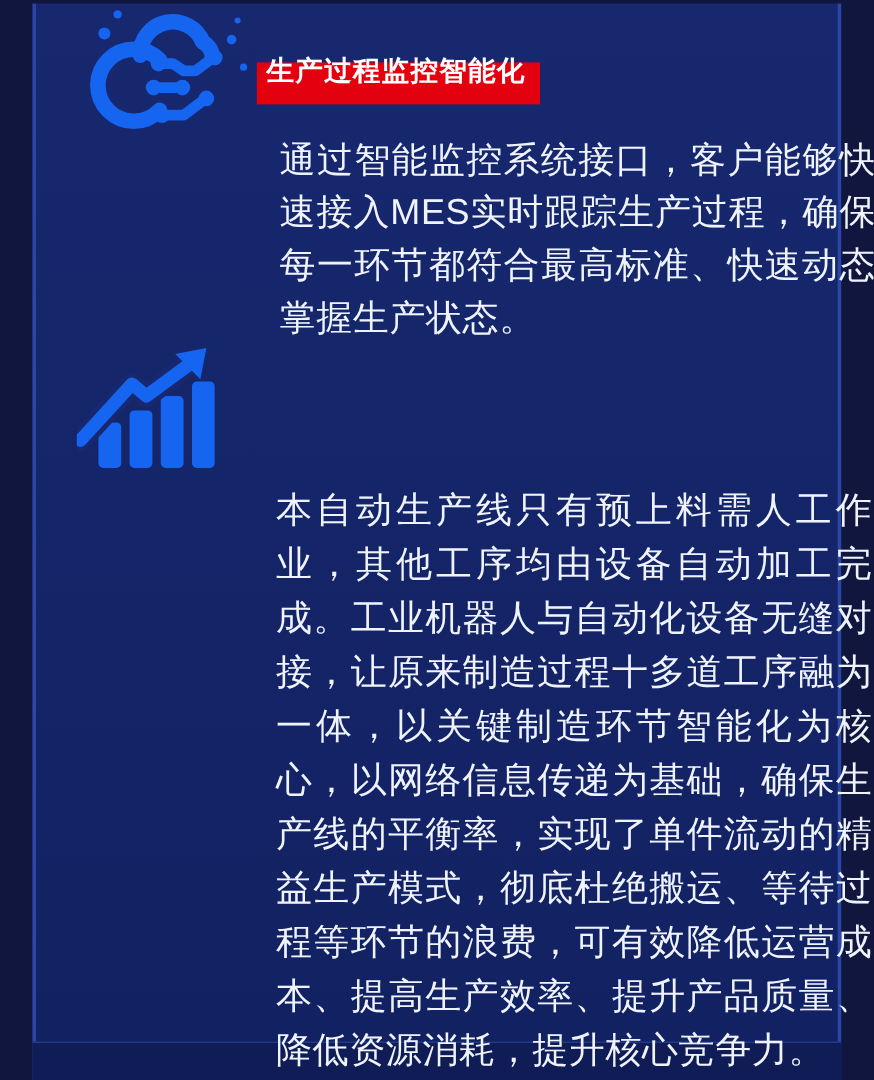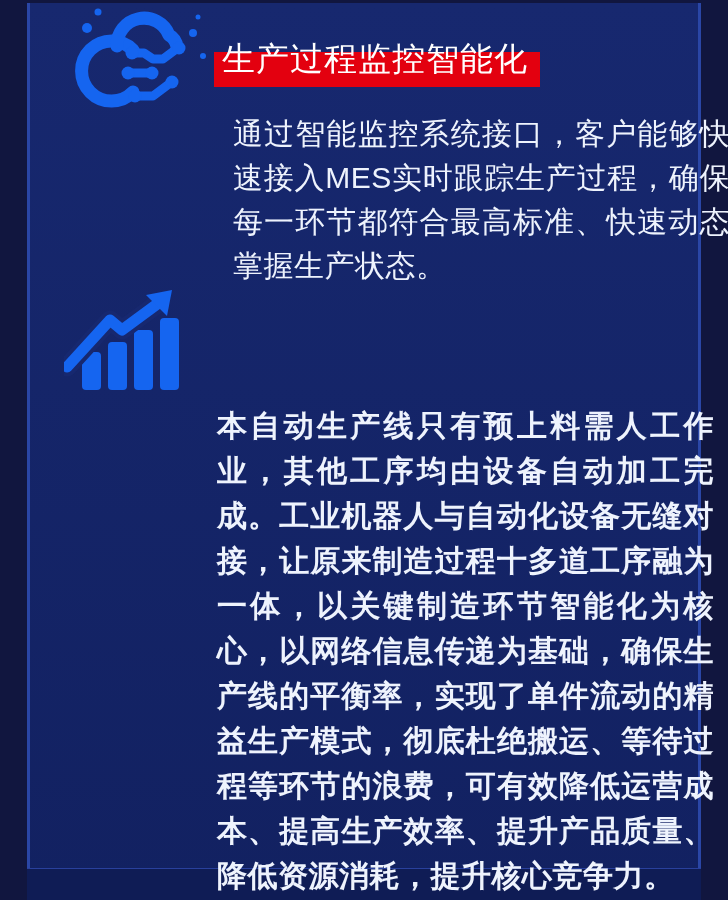--- a/index.html
+++ b/index.html
@@ -19,38 +19,38 @@
     position:absolute;left:27px;right:27px;top:868px;height:32px;
     background:var(--bottom-band-bg,#0f1c55);
     border-top:1px solid #29409c;
   }
   .icon{position:absolute;color:var(--accent-blue,#1565f0);}
   .icon svg{display:block;}
   .icon-cloud{left:57px;top:2px;width:155px;height:112px;}
   .icon-growth{left:64px;top:288px;width:115px;height:104px;}
   .heading{
     position:absolute;margin:0;z-index:2;
-    font-size:33px;font-weight:normal;line-height:40px;letter-spacing:1px;
+    font-size:23px;font-weight:bold;line-height:40px;letter-spacing:1px;
     color:var(--heading-text,#ffffff);white-space:nowrap;
   }
   .heading-1{left:222px;top:39px;}
   .heading-2{left:222px;top:324px;}
   .red-bar{
     position:absolute;left:-8px;right:-12px;top:13px;bottom:-8px;
     background:var(--highlight-red,#e3000f);z-index:0;
   }
   .heading-txt{position:relative;z-index:1;}
   .body-text{
     position:absolute;margin:16px;z-index:1;
     color:var(--body-text,#eef3fd);
     font-size:30px;line-height:44px;letter-spacing:0.5px;
     text-align:justify;
   }
   .body-1{left:217px;top:96px;width:497px;}
-  .body-2{left:201px;top:387px;width:497px;line-height:45px;font-weight:bold;}
+  .body-2{left:214px;top:387px;width:497px;line-height:45px;}
 </style>
 </head>
 <body>
 
 <div class="page">
   <div class="panel"></div>
   <div class="bottom-band"></div>
 
   <div class="icon icon-cloud">
     <svg viewBox="0 0 155 112" width="155" height="112" fill="none" stroke="currentColor" stroke-linecap="round" stroke-linejoin="round">

